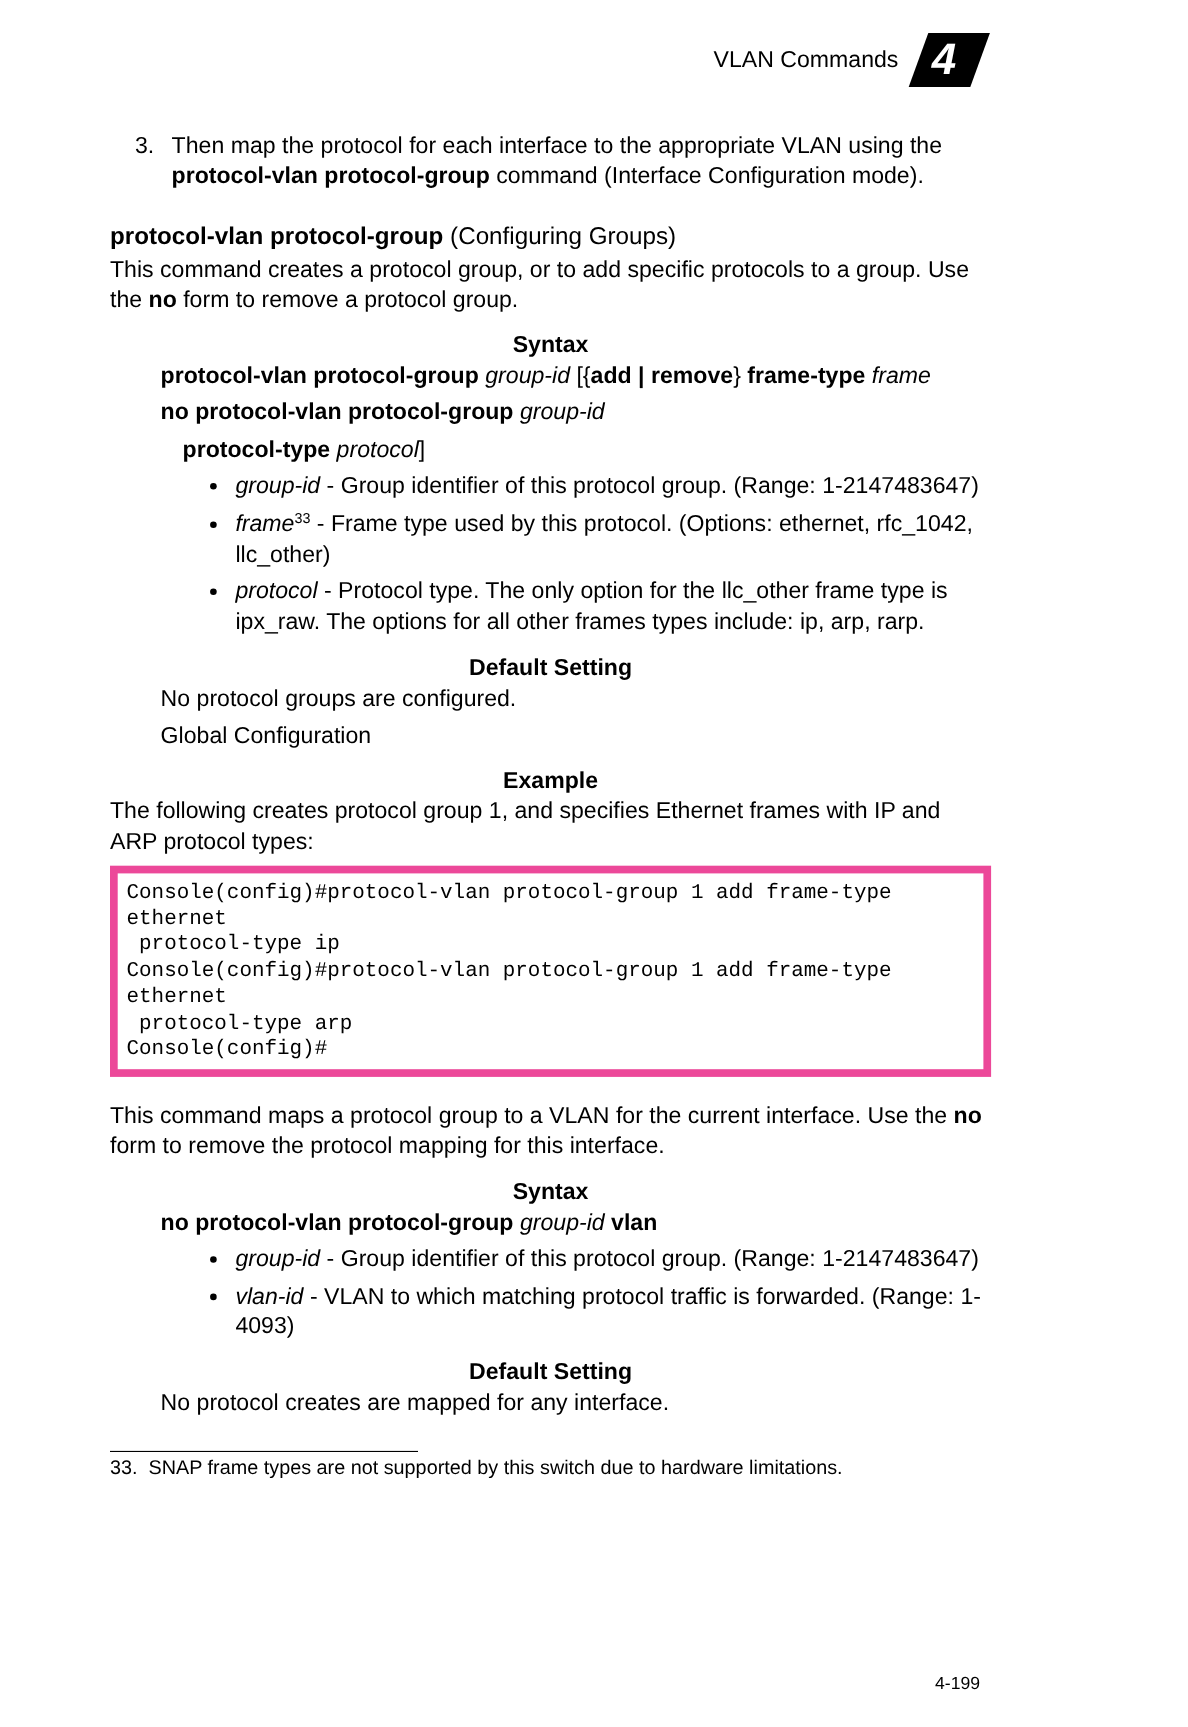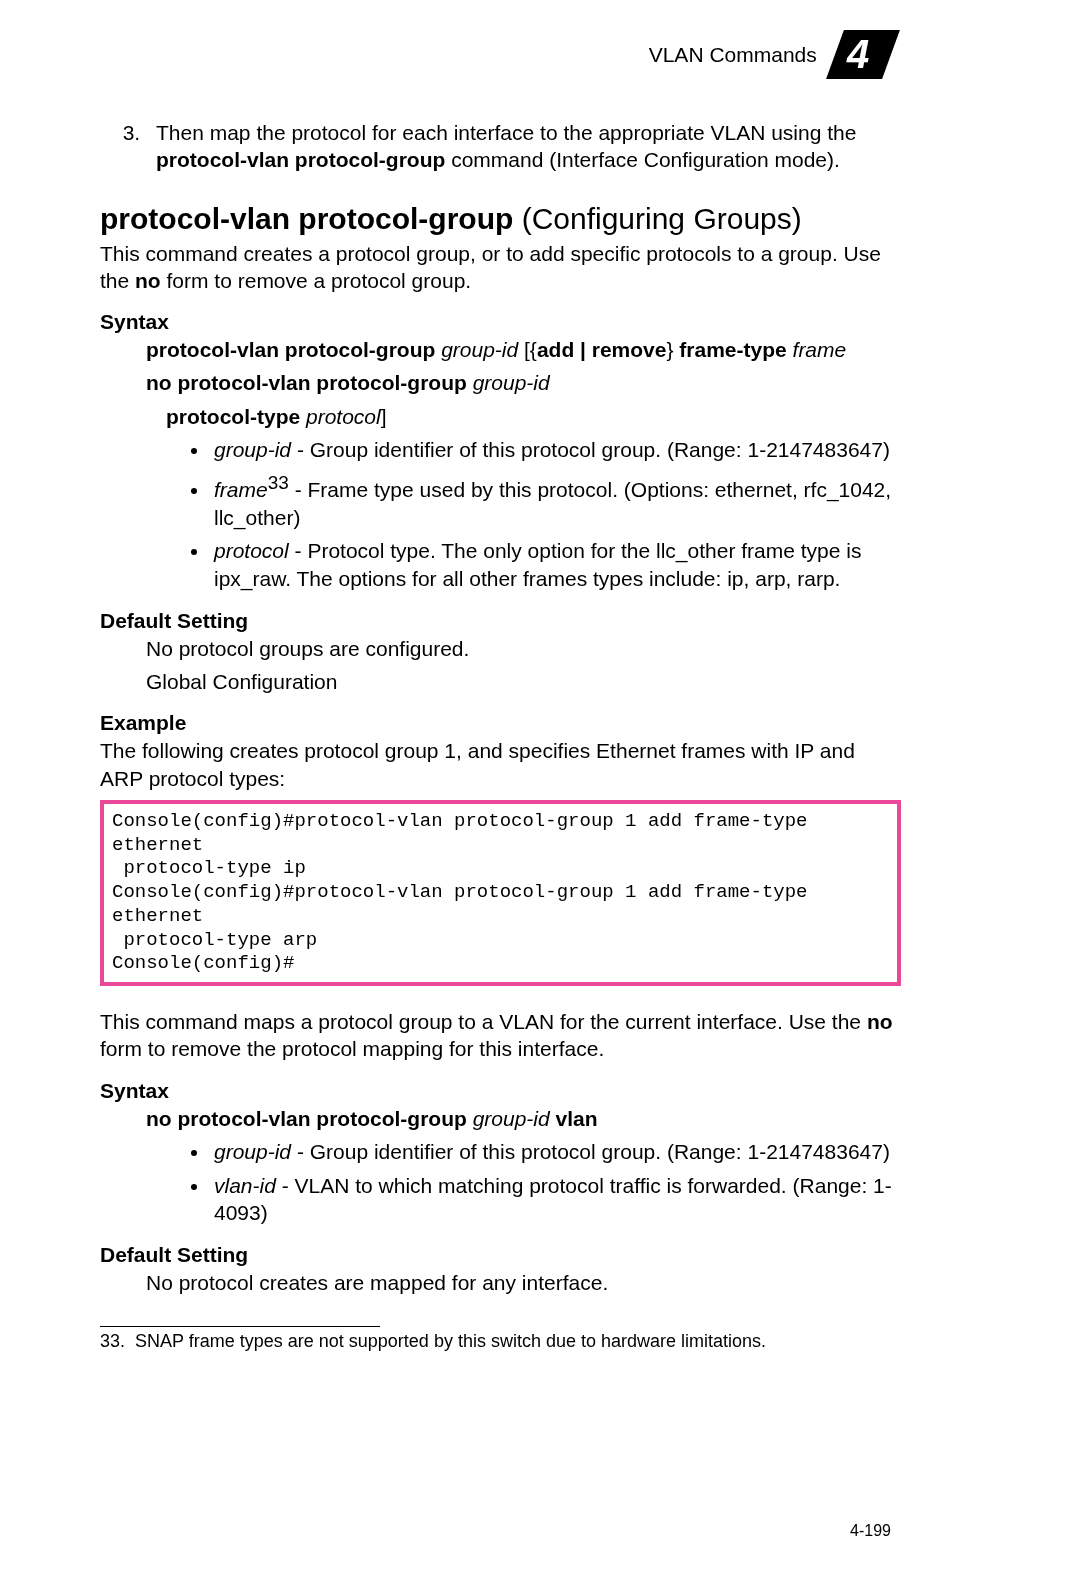--- a/index.html
+++ b/index.html
@@ -46,53 +46,54 @@
     line-height: 1.3;
   }
   ol.numbered {
     margin: 0 0 28px 0;
     padding-left: 46px;
   }
   ol.numbered > li {
     padding-left: 10px;
   }
   .section-title {
-    font-size: 30px;
+    font-size: 22px;
     margin: 8px 0 4px 0;
   }
   .section-title .bold {
     font-weight: bold;
   }
   .sub-heading {
     font-size: 21px;
     font-weight: bold;
     margin: 16px 0 2px 0;
+    text-align: center;
   }
   .indent-1 { margin-left: 46px; }
   .indent-2 { margin-left: 66px; }
   ul.bullets {
     list-style: disc;
     margin: 6px 0 6px 110px;
     padding: 0;
   }
   ul.bullets li {
     font-size: 21px;
     line-height: 1.32;
     margin-bottom: 6px;
     padding-left: 4px;
   }
   .italic { font-style: italic; }
   .bold { font-weight: bold; }
   .sup {
-    font-size: 19px;
+    font-size: 13px;
     vertical-align: super;
     text-align: right;
   }
   pre.console {
-    border: 4px solid #ec4899;
+    border: 7px solid #ec4899;
     font-family: "Courier New", monospace;
     font-size: 19px;
     line-height: 1.25;
     padding: 6px 8px;
     margin: 8px 0 22px 0;
     white-space: pre-wrap;
   }
   hr.footnote-rule {
     border: none;
     border-top: 1px solid #000;

